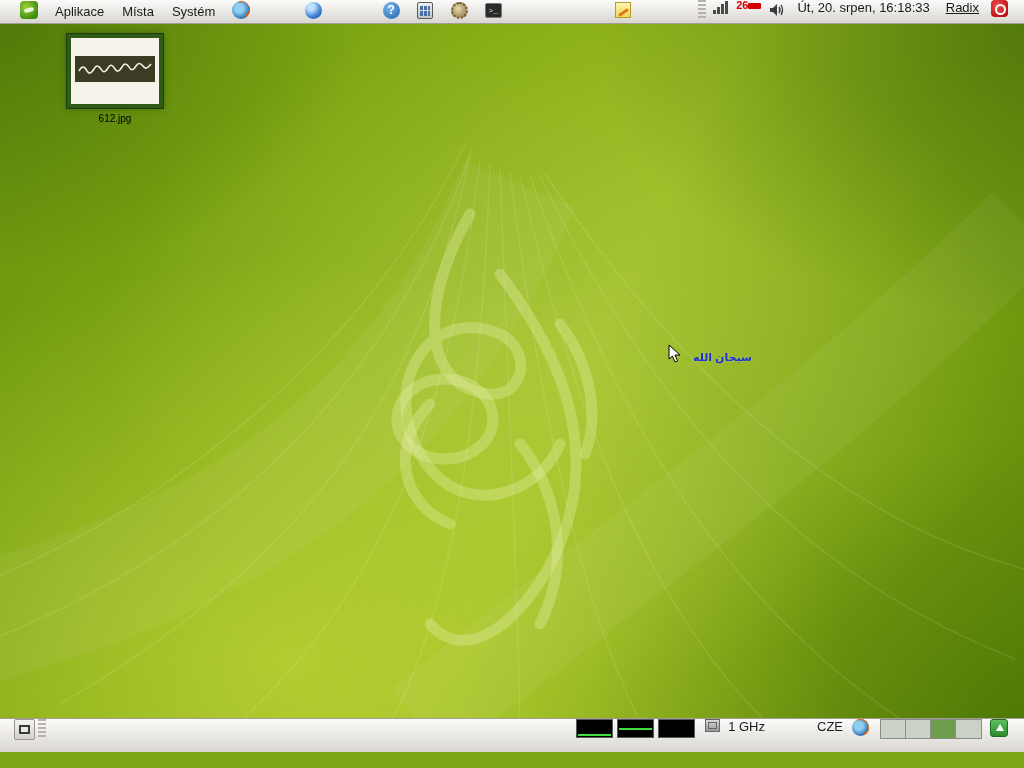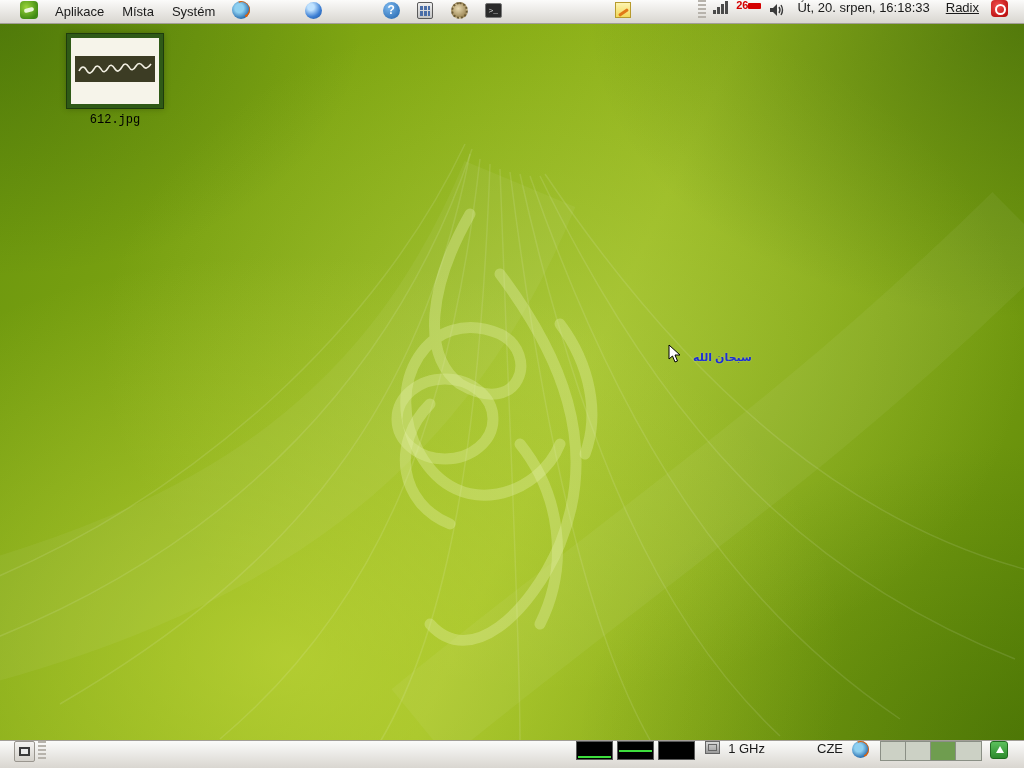--- a/index.html
+++ b/index.html
@@ -25,21 +25,21 @@
   .wallpaper svg { position:absolute; left:0; top:0; }
 
   
   .panel {
     position:absolute; left:0; right:0; height:24px;
     background:linear-gradient(#fbfbfa,#d9d6d0);
     display:flex; align-items:flex-start; padding:0 12px;
     font-size:13px; color:#1a1a1a;
   }
   .panel-top { top:0; border-bottom:1px solid #a29e97; }
-  .panel-bottom { bottom:0; height:28px; border-top:1px solid #a29e97; }
+  .panel-bottom { bottom:16px; height:34px; border-top:1px solid #a29e97; }
   .menu-item { padding:0 9px; height:24px; line-height:24px; cursor:default; }
   .spacer { flex:1; }
   .pi { width:20px; height:20px; margin:0 7px; display:flex; align-items:center; justify-content:center; }
   .handle { width:8px; height:18px; margin:0 3px;
     background:repeating-linear-gradient(180deg,#b7b3ac 0 2px,transparent 2px 4px);
   }
 
   
   .ico-logo { width:18px; height:18px; border-radius:4px;
     background:radial-gradient(circle at 35% 35%,#9bd43a,#3f8a12 75%);
@@ -86,21 +86,21 @@
     border:2px solid #fff; border-radius:50%; }
 
   
   .desk-icon { position:absolute; left:62px; top:33px; width:106px; text-align:center; }
   .thumb-frame { margin:0 auto; width:98px; height:76px; background:#2f5a17; border:1px solid #1e3c0d;
     padding:4px; box-shadow:0 0 6px rgba(0,0,0,.25); }
   .thumb-img { width:100%; height:100%; background:#f6f4ea; position:relative; overflow:hidden; }
   .thumb-band { position:absolute; left:4px; right:4px; top:18px; height:26px; background:#3c3c24;
     display:flex; align-items:center; justify-content:center; }
   .thumb-band svg { display:block; }
-  .desk-label { margin-top:4px; font-size:12px; color:#000;font-family:Liberation Mono, monospace; }
+  .desk-label { margin-top:4px; font-size:10px; color:#000; }
 
   
   .caption { position:absolute; left:693px; top:351px; color:#1c2fd4; font-size:11px; font-weight:bold;
     direction:rtl; text-shadow:0 0 2px rgba(255,255,255,.35); }
   .cursor { position:absolute; left:668px; top:344px; }
 
   
   .show-desk { width:21px; height:21px; border:1px solid #9a968f; border-radius:2px;
     background:linear-gradient(#f4f3f1,#d4d1cb); display:flex; align-items:center; justify-content:center; margin-left:2px; }
   .show-desk i { width:11px; height:9px; background:#eaeaea; border:2px solid #3a3a3a; display:block; }

